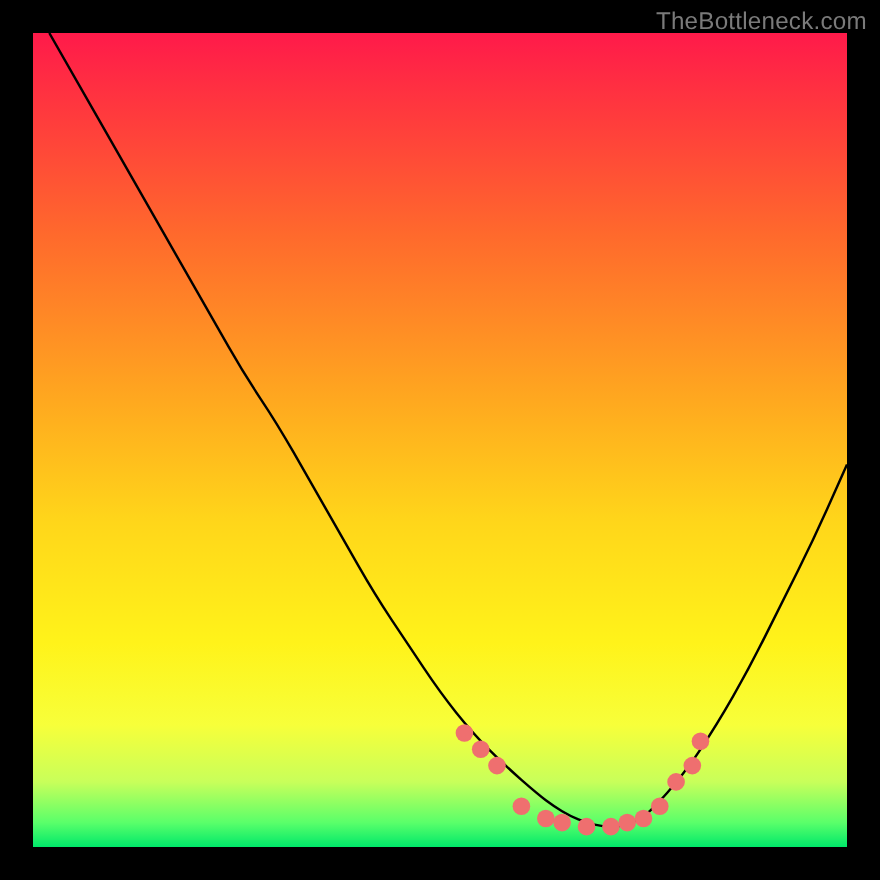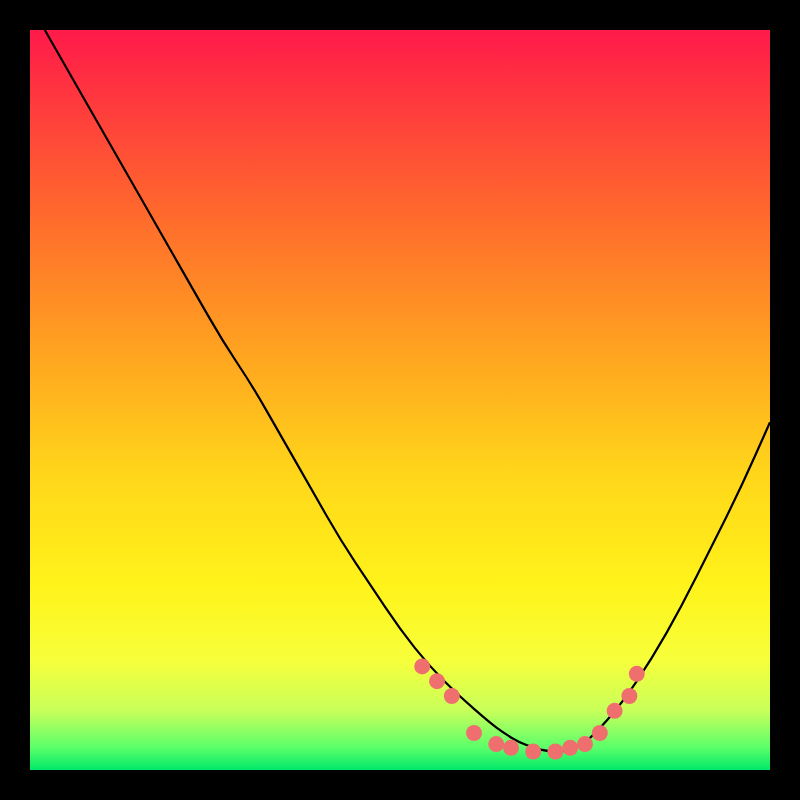--- a/index.html
+++ b/index.html
@@ -51,20 +51,21 @@
     color: #7a7a7a;
     font-size: 22px;
     letter-spacing: 0.2px;
     user-select: none;
   }
 </style>
 </head>
 <body>
 
 <div class="stage">
+  <div class="watermark">TheBottleneck.com</div>
 
   <div class="plot">
     <svg viewBox="0 0 740 740" preserveAspectRatio="none">
       <path id="curve-path" fill="none" stroke="#000000" stroke-width="2.2" d="M 14.8,0 Q 44.4,51.799999999999955 59.2,77.69999999999999 Q 74,103.60000000000002 88.80000000000001,129.5 Q 103.60000000000001,155.39999999999998 118.4,181.3 Q 133.2,207.20000000000005 148,233.10000000000002 Q 162.8,259 177.60000000000002,284.9 Q 192.4,310.8 207.2,333 Q 222,355.2 236.8,381.1 Q 251.60000000000002,407 266.4,432.9 Q 281.2,458.8 296,484.70000000000005 Q 310.8,510.6 325.6,532.8 Q 340.40000000000003,555 355.20000000000005,577.2 Q 370,599.4 384.8,617.9 Q 399.6,636.4 414.4,651.2 Q 429.2,666 444,678.95 Q 458.8,691.9 466.20000000000005,697.45 Q 473.6,703 481,707.44 Q 488.40000000000003,711.88 495.80000000000007,714.8399999999999 Q 503.20000000000005,717.8 510.6,719.65 Q 518,721.5 525.4,721.5 Q 532.8,721.5 540.2,719.65 Q 547.6,717.8 555,712.25 Q 562.4,706.7 577.2,690.05 Q 592,673.4 606.8,651.2 Q 621.6,629 636.4000000000001,603.1 Q 651.2,577.2 666,547.6 Q 680.8000000000001,518 695.6,488.4 Q 710.4,458.8 725.2,425.5 T 740,392.20000000000005"></path>
       <g id="marker-layer">
           <circle cx="392.20000000000005" cy="636.4" r="8" fill="#ef6f6f"></circle>
           <circle cx="407.00000000000006" cy="651.2" r="8" fill="#ef6f6f"></circle>
           <circle cx="421.79999999999995" cy="666" r="8" fill="#ef6f6f"></circle>
           <circle cx="444" cy="703" r="8" fill="#ef6f6f"></circle>
           <circle cx="466.2" cy="714.1" r="8" fill="#ef6f6f"></circle>

